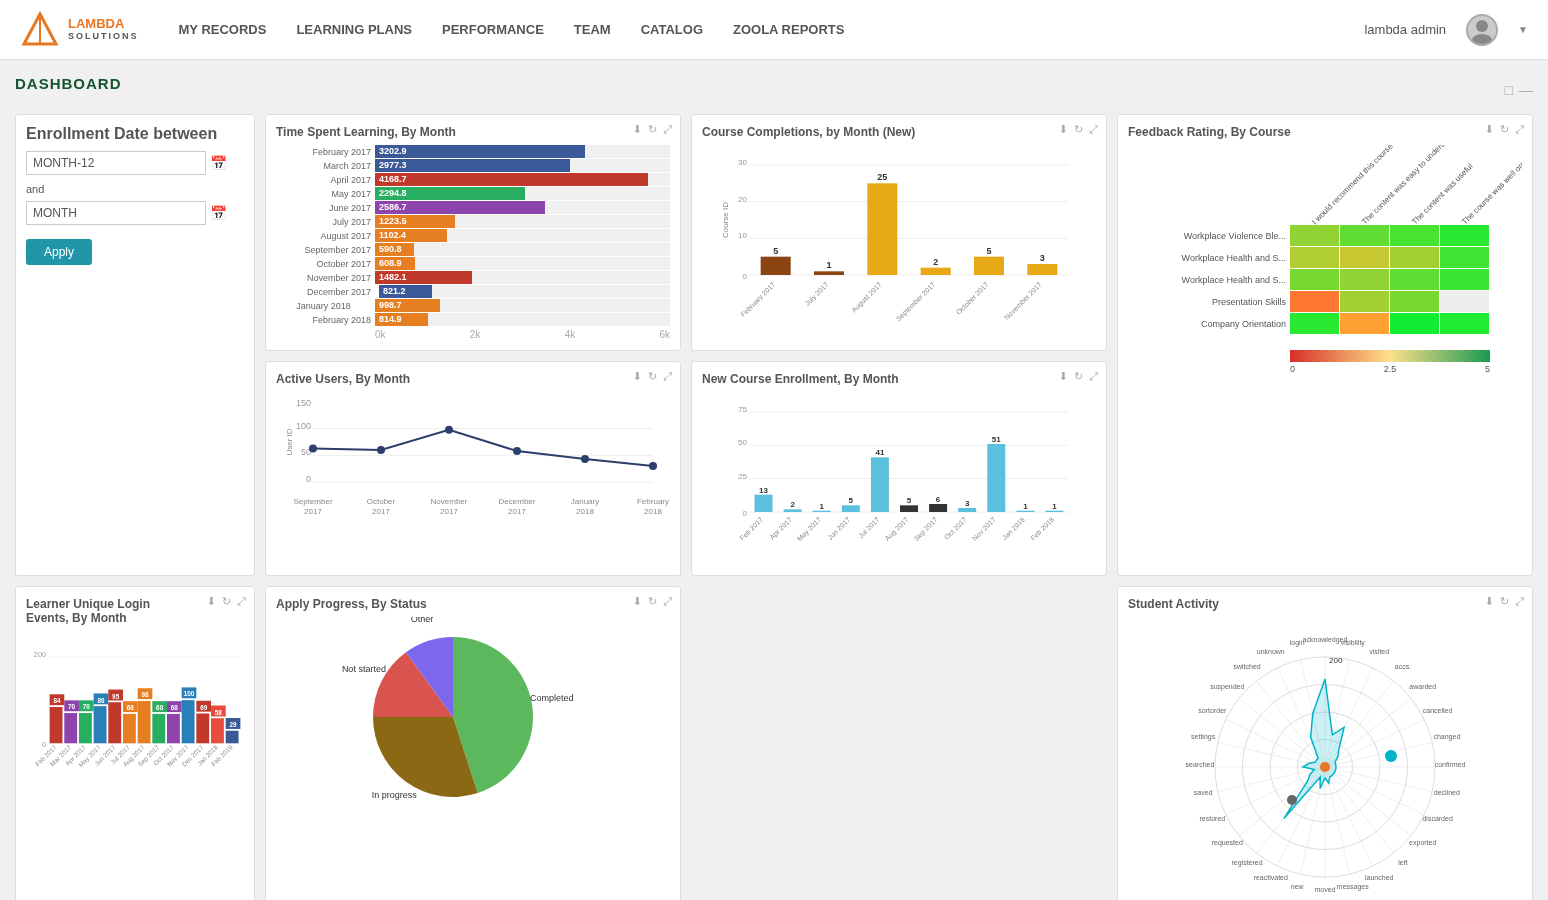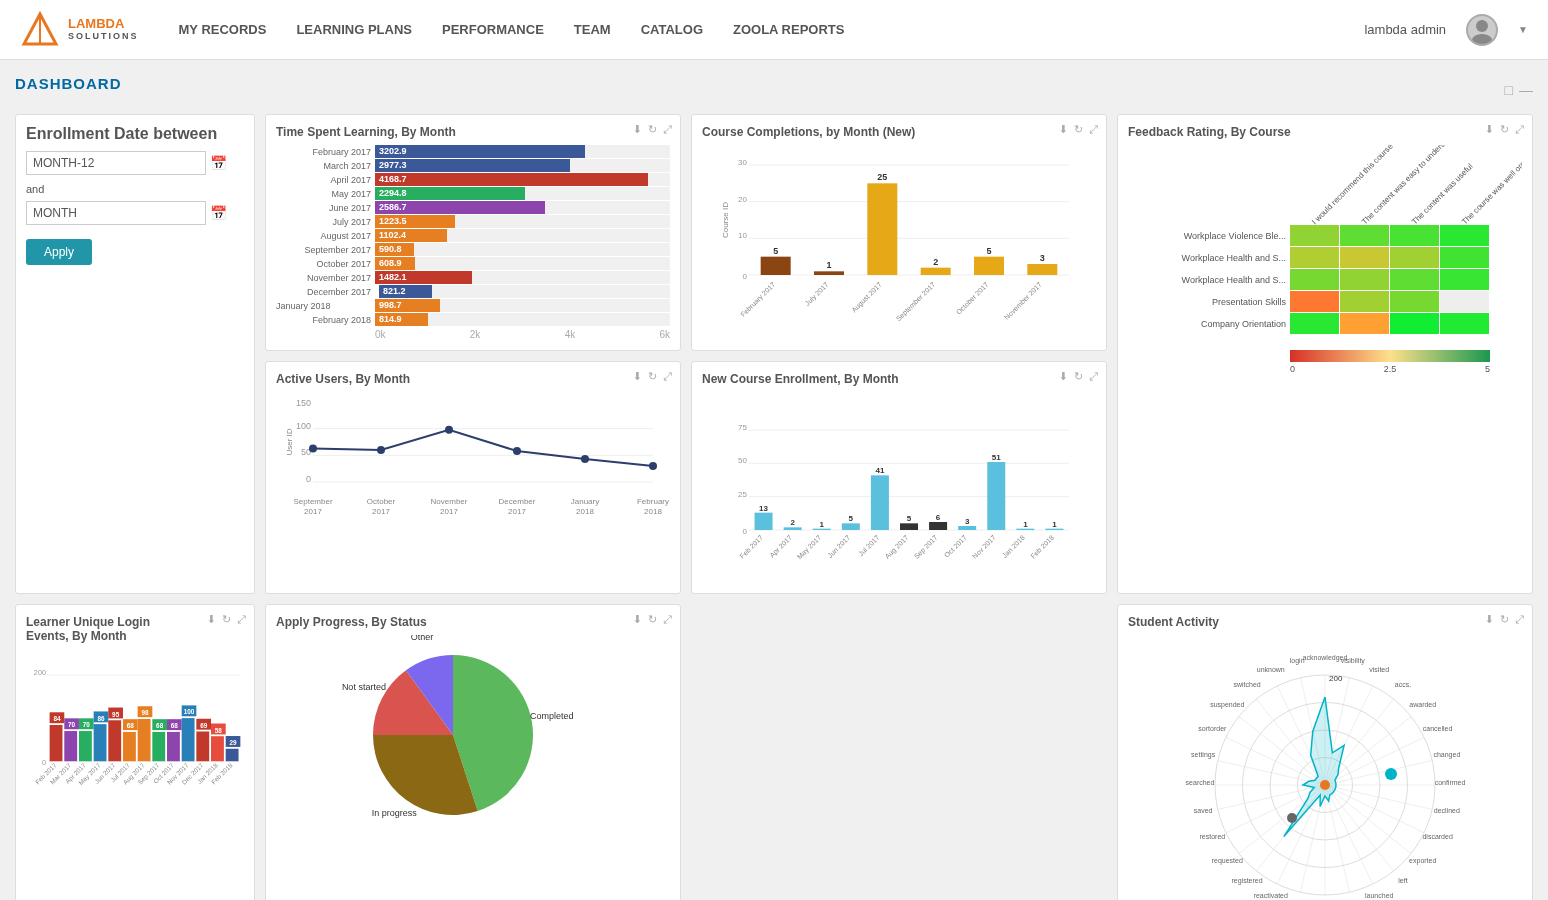--- a/index.html
+++ b/index.html
@@ -56,21 +56,21 @@
           <circle cx="14" cy="10" r="6" fill="#888"></circle>
           <ellipse cx="14" cy="24" rx="10" ry="6" fill="#888"></ellipse>
         </svg>
     </div>
     <span style="font-size:10px;color:#888;">▼</span>
   </div>
 </div>
 
 <div class="main">
     <div class="dashboard-title-row" style="display: flex; justify-content: space-between; align-items: center; margin-bottom: 10px;">
-      <div class="dashboard-title" style="font-size:15px;font-weight:bold;color:#0369a1;letter-spacing:1px;">DASHBOARD</div>
+      <div class="dashboard-title" style="font-size:15px;font-weight:bold;color:#14532d;letter-spacing:1px;">DASHBOARD</div>
     <div style="display:flex;gap:6px;">
       <span style="font-size:14px;color:#aaa;cursor:pointer;">□</span>
       <span style="font-size:14px;color:#aaa;cursor:pointer;">—</span>
     </div>
     </div>
     <div style="display: grid; grid-template-columns: 240px 1fr 1fr 1fr; grid-template-rows: auto auto auto; gap: 10px;">
       <div class="card" style="background: rgb(255, 255, 255); border: 1px solid rgb(221, 221, 221); border-radius: 3px; padding: 10px; position: relative; grid-area: 1 / 1 / 3;">
     <div class="card-title" style="font-size:16px;font-weight:bold;color:#555;margin-bottom:8px;">Enrollment Date between</div>
     <div style="margin-top:4px;">
       <div style="display:flex;align-items:center;gap:4px;margin-bottom:8px;">
@@ -231,21 +231,21 @@
       </div>
     </div>
             <div style="display:flex;align-items:center;gap:8px;">
       <div style="width:95px;text-align:right;color:#666;flex-shrink:0;font-size:9px;">December 2017</div>
       <div style="flex:1;height:13px;background:#f0f0f0;position:relative;">
         <div style="width:18.24888888888889%;height:100%;background:#3b5998;"></div>
         <span style="position:absolute;left:4px;top:1px;font-size:9px;color:#fff;font-weight:bold;">821.2</span>
       </div>
     </div>
             <div style="display:flex;align-items:center;gap:4px;">
-      <div style="width:95px;text-align:left;color:#666;flex-shrink:0;font-size:9px;">January 2018</div>
+      <div style="width:95px;text-align:center;color:#666;flex-shrink:0;font-size:9px;">January 2018</div>
       <div style="flex:1;height:13px;background:#f0f0f0;position:relative;">
         <div style="width:22.193333333333335%;height:100%;background:#e67e22;"></div>
         <span style="position:absolute;left:4px;top:1px;font-size:9px;color:#fff;font-weight:bold;">998.7</span>
       </div>
     </div>
             <div style="display:flex;align-items:center;gap:4px;">
       <div style="width:95px;text-align:right;color:#666;flex-shrink:0;font-size:9px;">February 2018</div>
       <div style="flex:1;height:13px;background:#f0f0f0;position:relative;">
         <div style="width:18.108888888888888%;height:100%;background:#e67e22;"></div>
         <span style="position:absolute;left:4px;top:1px;font-size:9px;color:#fff;font-weight:bold;">814.9</span>
@@ -352,21 +352,21 @@
             <text x="216.66666666666666" y="140" font-size="7" fill="#888" text-anchor="end" transform="rotate(-45,216.66666666666666,140)">September 2017</text>
             <rect x="255" y="111.66666666666667" width="30" height="18.333333333333332" fill="#e6a817"></rect>
             <text x="270" y="108.66666666666667" font-size="9" fill="#333" text-anchor="middle" font-weight="bold">5</text>
             <text x="270" y="140" font-size="7" fill="#888" text-anchor="end" transform="rotate(-45,270,140)">October 2017</text>
             <rect x="308.33333333333337" y="119" width="30" height="11" fill="#e6a817"></rect>
             <text x="323.33333333333337" y="116" font-size="9" fill="#333" text-anchor="middle" font-weight="bold">3</text>
             <text x="323.33333333333337" y="140" font-size="7" fill="#888" text-anchor="end" transform="rotate(-45,323.33333333333337,140)">November 2017</text>
           </svg></div>
       </div>
       <div class="card" style="background: rgb(255, 255, 255); border: 1px solid rgb(221, 221, 221); border-radius: 3px; padding: 10px; position: relative; grid-area: 2 / 3;">
-        <div class="card-title" style="font-size: 12px; font-weight: bold; color: rgb(85, 85, 85); margin-bottom: 24px; padding-right: 60px;">New Course Enrollment, By Month</div>
+        <div class="card-title" style="font-size: 12px; font-weight: bold; color: rgb(85, 85, 85); margin-bottom: 6px; padding-right: 60px;">New Course Enrollment, By Month</div>
         <div style="position: absolute; top: 8px; right: 8px; display: flex; gap: 6px;">
       <span style="font-size:11px;color:#aaa;cursor:pointer;">⬇</span>
       <span style="font-size:11px;color:#aaa;cursor:pointer;">↻</span>
       <span style="font-size:11px;color:#aaa;cursor:pointer;">⤢</span>
         </div>
         <div id="ne-chart"><svg viewBox="0 0 360 170" xmlns="http://www.w3.org/2000/svg" style="width:100%;height:170px;">
     <text x="28" y="20" font-size="8" fill="#999" text-anchor="end">75</text>
     <text x="28" y="53.333333333333336" font-size="8" fill="#999" text-anchor="end">50</text>
     <text x="28" y="86.66666666666667" font-size="8" fill="#999" text-anchor="end">25</text>
     <text x="28" y="124" font-size="8" fill="#999" text-anchor="end">0</text>

